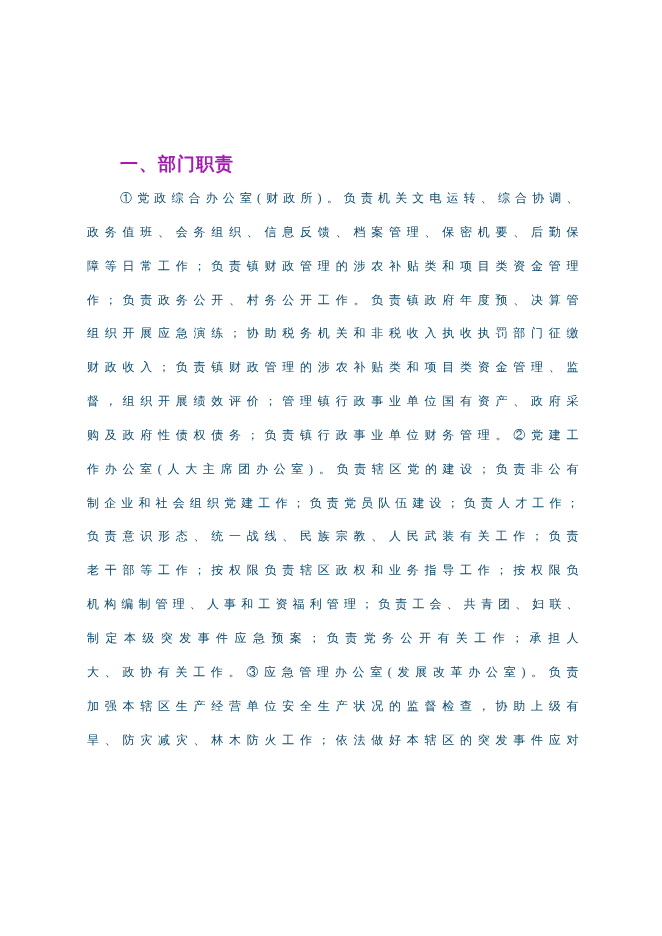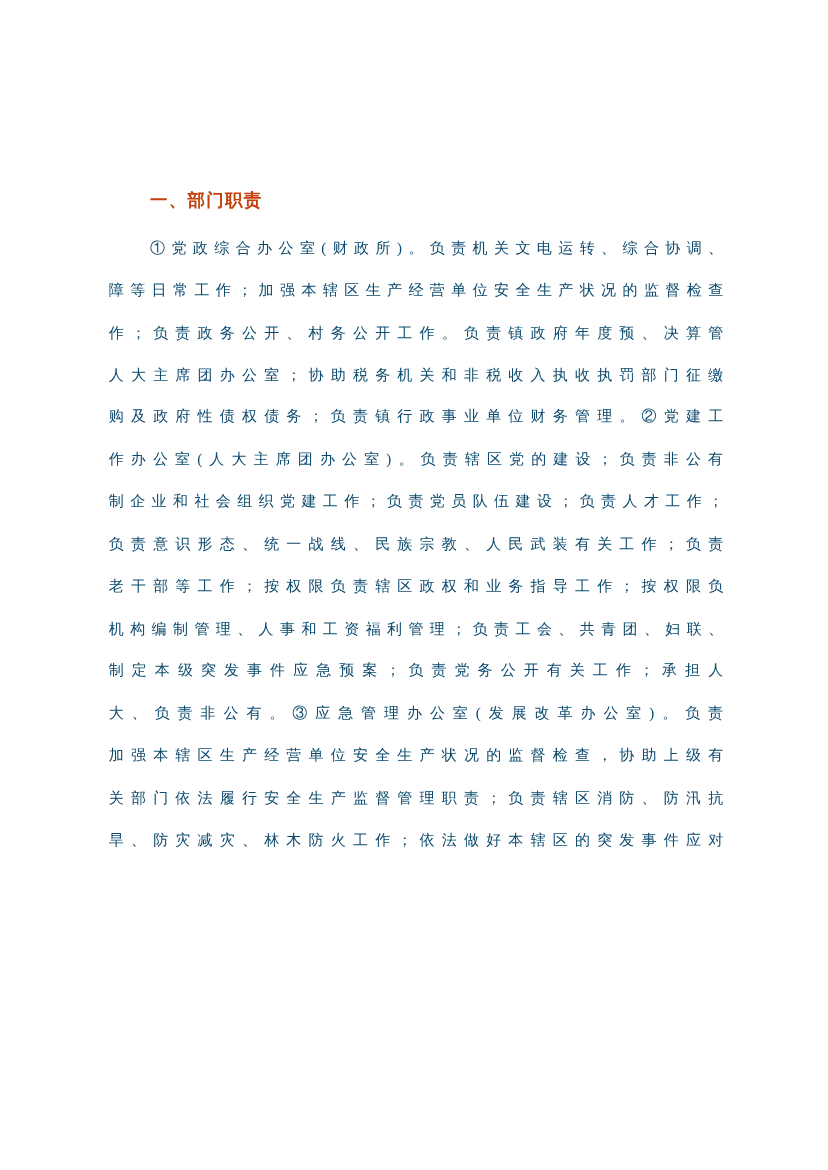--- a/index.html
+++ b/index.html
@@ -1,46 +1,48 @@
 <!DOCTYPE html>
 <html><head>
   <meta charset="utf-8">
   <style>
     html, body { margin: 0; padding: 0; background: #ffffff; }
     body { width: 662px; height: 936px; position: relative; overflow: hidden; }
     .page { position: absolute; left: 0; top: 0; width: 662px; height: 936px; background: #fff; }
     .heading {
       position: absolute; left: 120px; top: 152px;
       font-family: "DejaVu Sans", sans-serif; font-weight: bold;
-      font-size: 14px; color: #c2410c; letter-spacing: 1px;
+      font-size: 18px; color: #a21caf; letter-spacing: 1px;
     }
     .body-text { position: absolute; left: 87px; top: 184px; width: 492px; }
     .line {
       height: 33.85px; line-height: 28px;
       font-family: Liberation Serif, serif; font-size: 12px; color: #0c4a6e;
       white-space: nowrap; text-align: justify; text-align-last: justify;
       letter-spacing: 0.5px;
     }
     .line.indent { padding-left: 33px; }
   </style>
 </head>
 <body>
 
 <div class="page">
   <div class="heading">一、部门职责</div>
   <div class="body-text">
     <div class="line indent">①党政综合办公室(财政所)。负责机关文电运转、综合协调、</div>
-    <div class="line">障等日常工作；加强本辖区生产经营单位安全生产状况的监督检查</div>
+    <div class="line">政务值班、会务组织、信息反馈、档案管理、保密机要、后勤保</div>
+    <div class="line">障等日常工作；负责镇财政管理的涉农补贴类和项目类资金管理</div>
     <div class="line">作；负责政务公开、村务公开工作。负责镇政府年度预、决算管</div>
-    <div class="line">人大主席团办公室；协助税务机关和非税收入执收执罚部门征缴</div>
+    <div class="line">组织开展应急演练；协助税务机关和非税收入执收执罚部门征缴</div>
+    <div class="line">财政收入；负责镇财政管理的涉农补贴类和项目类资金管理、监</div>
+    <div class="line">督，组织开展绩效评价；管理镇行政事业单位国有资产、政府采</div>
     <div class="line">购及政府性债权债务；负责镇行政事业单位财务管理。②党建工</div>
     <div class="line">作办公室(人大主席团办公室)。负责辖区党的建设；负责非公有</div>
     <div class="line">制企业和社会组织党建工作；负责党员队伍建设；负责人才工作；</div>
     <div class="line">负责意识形态、统一战线、民族宗教、人民武装有关工作；负责</div>
     <div class="line">老干部等工作；按权限负责辖区政权和业务指导工作；按权限负</div>
     <div class="line">机构编制管理、人事和工资福利管理；负责工会、共青团、妇联、</div>
     <div class="line">制定本级突发事件应急预案；负责党务公开有关工作；承担人</div>
-    <div class="line">大、负责非公有。③应急管理办公室(发展改革办公室)。负责</div>
+    <div class="line">大、政协有关工作。③应急管理办公室(发展改革办公室)。负责</div>
     <div class="line">加强本辖区生产经营单位安全生产状况的监督检查，协助上级有</div>
-    <div class="line">关部门依法履行安全生产监督管理职责；负责辖区消防、防汛抗</div>
     <div class="line">旱、防灾减灾、林木防火工作；依法做好本辖区的突发事件应对</div>
   </div>
 </div>
 
 </body></html>

